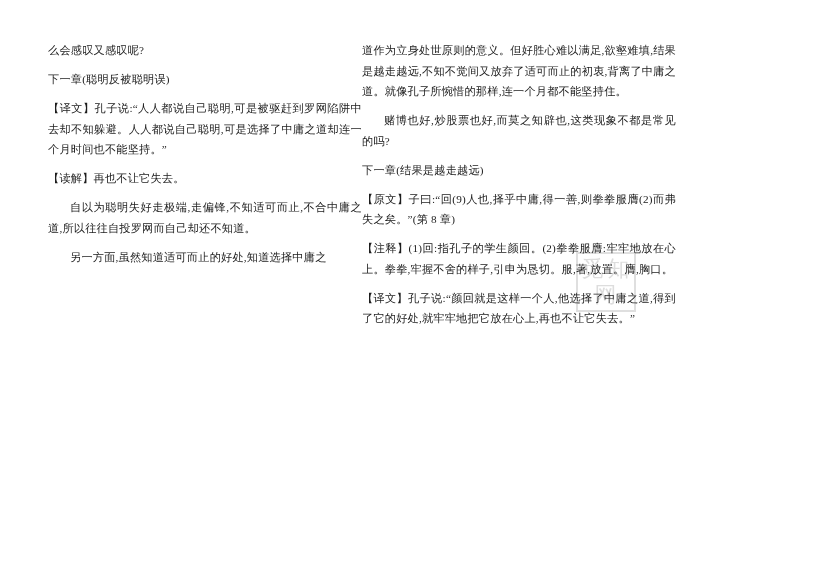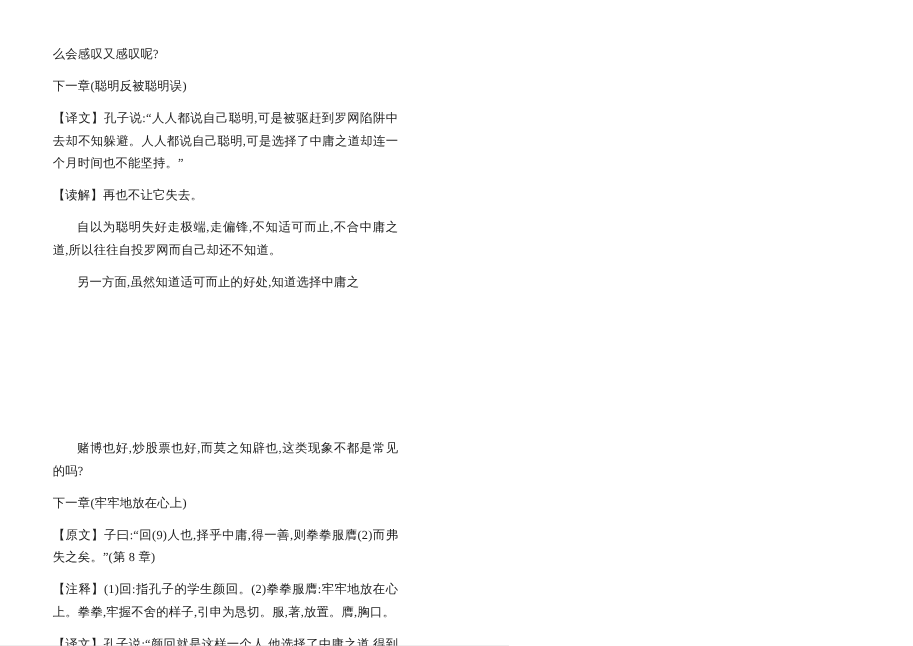--- a/index.html
+++ b/index.html
@@ -24,22 +24,21 @@
     position: absolute;
     left: 0;
     top: 0;
     right: 0;
     bottom: 0;
     padding: 40px 48px 30px 48px;
     box-sizing: border-box;
   }
   .columns {
     display: flex;
-    flex-direction: column;
-    gap: 44px;
+    flex-direction: row;
     height: 100%;
   }
   .col {
     width: 314px;
     flex: 0 0 314px;
     position: relative;
   }
   p {
     margin: 0 0 8.5px 0;
     font-size: 11.2px;
@@ -103,22 +102,23 @@
       <div class="col">
         <p>么会感叹又感叹呢?</p>
         <p>下一章(聪明反被聪明误)</p>
         <p>【译文】孔子说:“人人都说自己聪明,可是被驱赶到罗网陷阱中去却不知躲避。人人都说自己聪明,可是选择了中庸之道却连一个月时间也不能坚持。”</p>
         <p>【读解】再也不让它失去。</p>
         <p class="indent">自以为聪明失好走极端,走偏锋,不知适可而止,不合中庸之道,所以往往自投罗网而自己却还不知道。</p>
         <p class="indent">另一方面,虽然知道适可而止的好处,知道选择中庸之</p>
       </div>
 
       <div class="col">
+        <p>道作为立身处世原则的意义。但好胜心难以满足,欲壑难填,结果是越走越远,不知不觉间又放弃了适可而止的初衷,背离了中庸之道。就像孔子所惋惜的那样,连一个月都不能坚持住。</p>
         <p class="indent">赌博也好,炒股票也好,而莫之知辟也,这类现象不都是常见的吗?</p>
-        <p>下一章(牢牢地放在心上)</p>
+        <p>下一章(结果是越走越远)</p>
         <p>【原文】子曰:“回(9)人也,择乎中庸,得一善,则拳拳服膺(2)而弗失之矣。”(第 8 章)</p>
         <p>【注释】(1)回:指孔子的学生颜回。(2)拳拳服膺:牢牢地放在心上。拳拳,牢握不舍的样子,引申为恳切。服,著,放置。膺,胸口。</p>
         <p>【译文】孔子说:“颜回就是这样一个人,他选择了中庸之道,得到了它的好处,就牢牢地把它放在心上,再也不让它失去。”</p>
 
         <div class="watermark">
           <div class="wm-box"></div>
           <div class="wm-text">
             <span>觅</span>
             <span>知</span>
             <span>网</span>

